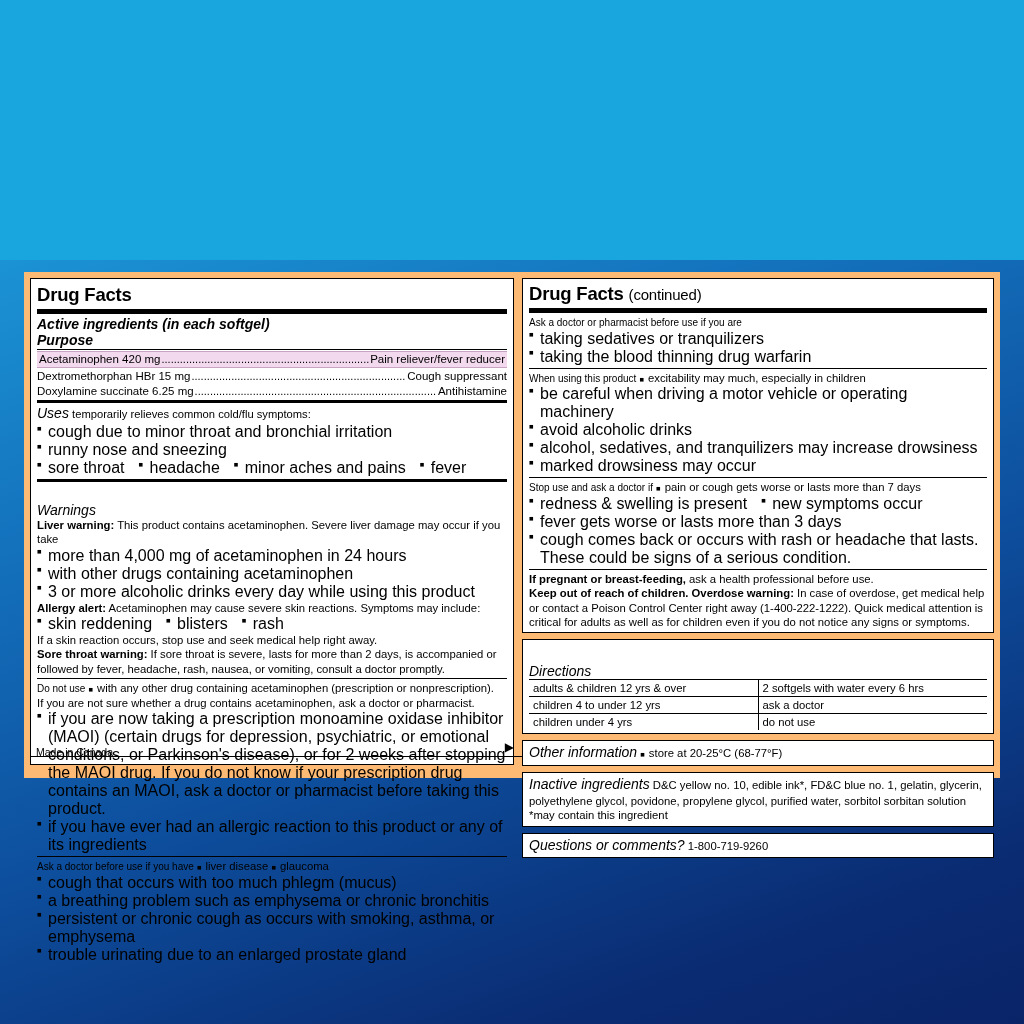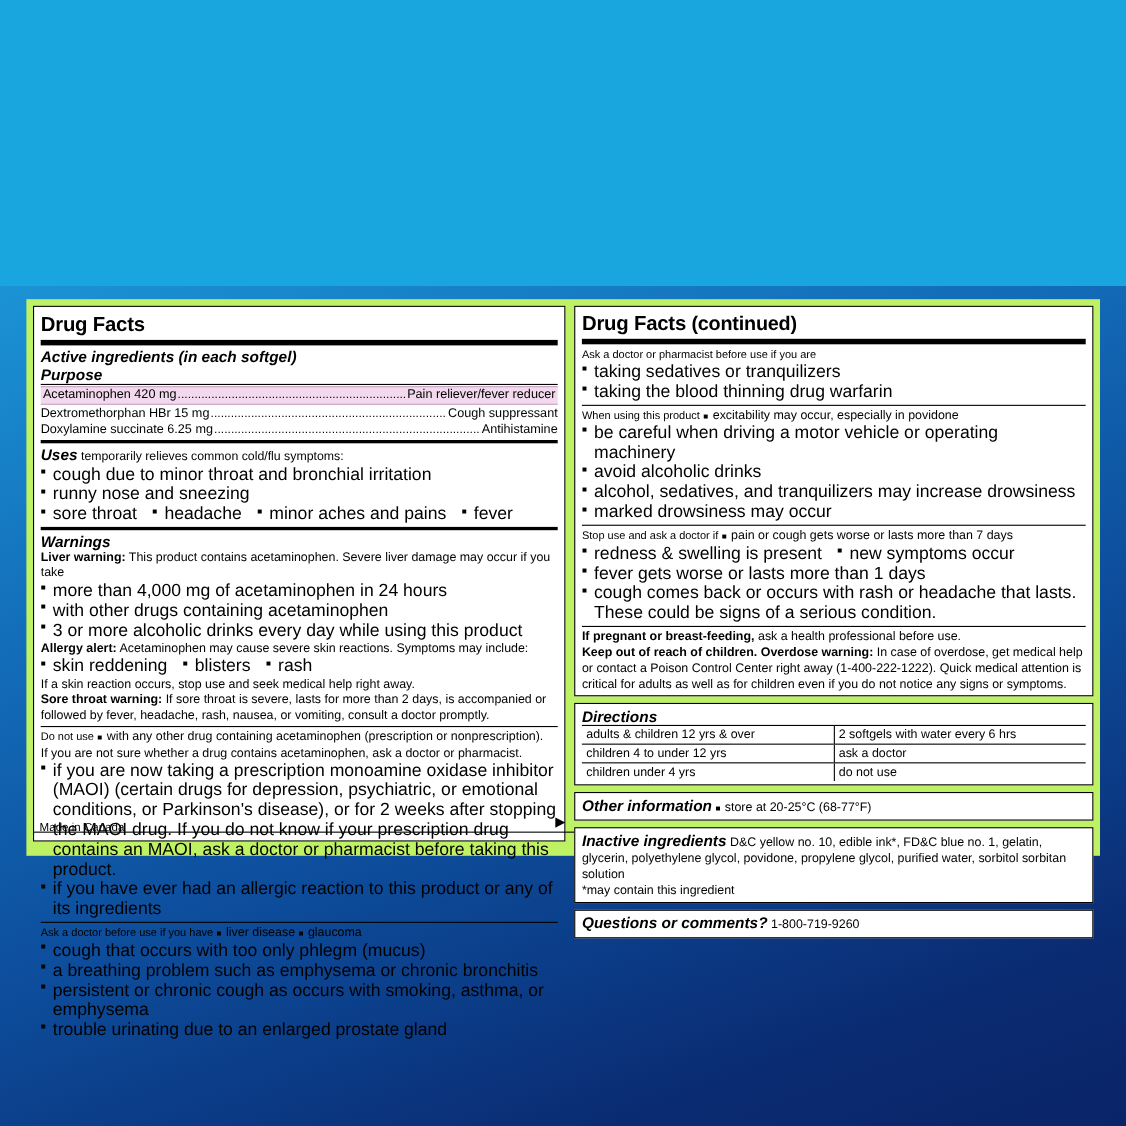--- a/index.html
+++ b/index.html
@@ -15,21 +15,21 @@
     position:absolute; left:0; top:0; width:1024px; height:300px;
     background:#19a6de;
   }
   .bg-bottom {
     position:absolute; left:0; top:260px; width:1024px; height:764px;
     background:linear-gradient(160deg,#1b93d4 0%, #1472bd 25%, #0d4f9e 55%, #0a2b72 85%, #0a2468 100%);
   }
   .panel {
     position:absolute;
     left:24px; top:272px; width:976px; height:506px;
-    background:#bef264;
+    background:#fdba74;
     display:flex;
     box-sizing:border-box;
     padding:6px 6px 4px 6px;
   }
   .col {
     box-sizing:border-box;
     position:relative;
   }
   .col-left { width:492px; padding-right:8px; }
   .col-right { width:478px; }
@@ -39,21 +39,21 @@
     box-sizing:border-box;
     background:#fff;
   }
   .col-left .box { height:487px; padding:4px 6px 2px 6px; }
   .rbox { margin-bottom:6px; padding:3px 6px 3px 6px; }
 
   .title {
     font-size:18.5px; font-weight:bold; letter-spacing:-0.2px;
     padding:1px 0 2px 0;
   }
-  .title-cont { font-size:18px; font-weight:bold; }
+  .title-cont { font-size:15px; font-weight:normal; }
   .hr-thick { border:0; border-top:5px solid #000; margin:1px 0 2px 0; }
   .hr-med { border:0; border-top:3px solid #000; margin:2px 0 2px 0; }
   .hr-thin { border:0; border-top:1px solid #000; margin:2px 0 2px 0; }
   .hr-hair { border:0; border-top:0.8px solid #000; margin:1px 0 1px 0; }
 
   .row-ai-head {
     display:flex; justify-content:space-between; align-items:baseline;
     font-style:italic; font-weight:bold; font-size:14px;flex-direction:column;
   }
   .ai-line {
@@ -66,21 +66,21 @@
   }
   .ai-highlight {
     background:#f2d9ee;
     border-top:1px solid #c9a4c2;
     border-bottom:1px solid #c9a4c2;
     padding:0 2px;
     margin:1px 0;
   }
 
   .sec-h {
-    font-style:italic; font-weight:bold; font-size:14px;
+    font-style:italic; font-weight:normal; font-size:14px;margin-top:20px;
   }
   .sec-h-plain { font-weight:normal; font-size:10px; }
   p { margin:0; font-size:11.3px; line-height:1.27; }
   .bul { position:relative; padding-left:11px; }
   .bul:before {
     content:"\25A0"; position:absolute; left:0; top:0.5px; font-size:7.5px;
   }
   .inline-bul:before { content:"\25A0"; font-size:7.5px; margin-right:4px; }
   .cols2 { display:flex; flex-wrap:wrap; }
   .cols2 > div { margin-right:14px; }
@@ -196,21 +196,21 @@
       <div class="bul">if you are now taking a prescription monoamine oxidase inhibitor (MAOI) (certain drugs for depression, psychiatric, or emotional conditions, or Parkinson's disease), or for 2 weeks after stopping the MAOI drug. If you do not know if your prescription drug contains an MAOI, ask a doctor or pharmacist before taking this product.</div>
       <div class="bul">if you have ever had an allergic reaction to this product or any of its ingredients</div>
 
       <hr class="hr-thin">
 
       <p>
         <b class="sec-h-plain">Ask a doctor before use if you have</b>
         <span class="inline-bul"></span><span>liver disease</span>
         <span class="inline-bul"></span><span>glaucoma</span>
       </p>
-      <div class="bul">cough that occurs with too only phlegm (mucus)</div>
+      <div class="bul">cough that occurs with too much phlegm (mucus)</div>
       <div class="bul">a breathing problem such as emphysema or chronic bronchitis</div>
       <div class="bul">persistent or chronic cough as occurs with smoking, asthma, or emphysema</div>
       <div class="bul">trouble urinating due to an enlarged prostate gland</div>
 
       <div class="arrow">▶</div>
       <div class="foot-rule"></div>
       <div class="made">Made in Canada</div>
     </div>
   </div>
 
@@ -228,40 +228,40 @@
       </p>
       <div class="cols2">
         <div class="bul">taking sedatives or tranquilizers</div>
         <div class="bul">taking the blood thinning drug warfarin</div>
       </div>
 
       <hr class="hr-thin">
 
       <p>
         <b class="sec-h-plain">When using this product</b>
-        <span class="inline-bul"></span><span>excitability may occur, especially in povidone</span>
+        <span class="inline-bul"></span><span>excitability may much, especially in children</span>
       </p>
       <div class="cols2">
         <div class="bul">be careful when driving a motor vehicle or operating machinery</div>
         <div class="bul">avoid alcoholic drinks</div>
       </div>
       <div class="bul">alcohol, sedatives, and tranquilizers may increase drowsiness</div>
       <div class="bul">marked drowsiness may occur</div>
 
       <hr class="hr-thin">
 
       <p>
         <b class="sec-h-plain">Stop use and ask a doctor if</b>
         <span class="inline-bul"></span><span>pain or cough gets worse or lasts more than 7 days</span>
       </p>
       <div class="cols2">
         <div class="bul">redness &amp; swelling is present</div>
         <div class="bul">new symptoms occur</div>
       </div>
-      <div class="bul">fever gets worse or lasts more than 1 days</div>
+      <div class="bul">fever gets worse or lasts more than 3 days</div>
       <div class="bul">cough comes back or occurs with rash or headache that lasts. These could be signs of a serious condition.</div>
 
       <hr class="hr-thin">
 
       <p>
         <b>If pregnant or breast-feeding,</b>
         <span>ask a health professional before use.</span>
       </p>
       <p>
         <b>Keep out of reach of children. Overdose warning:</b>

